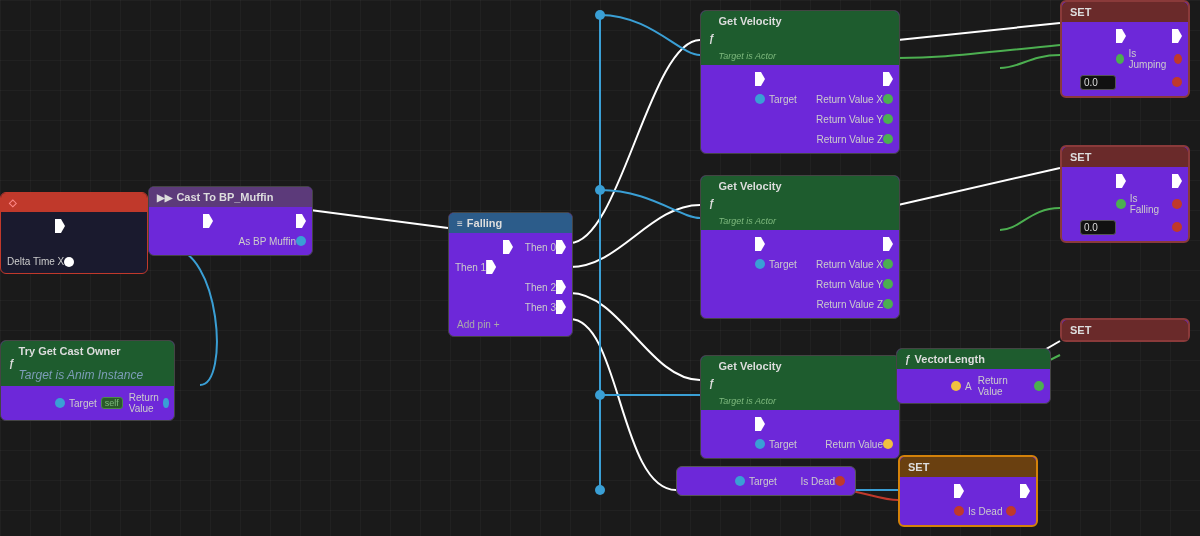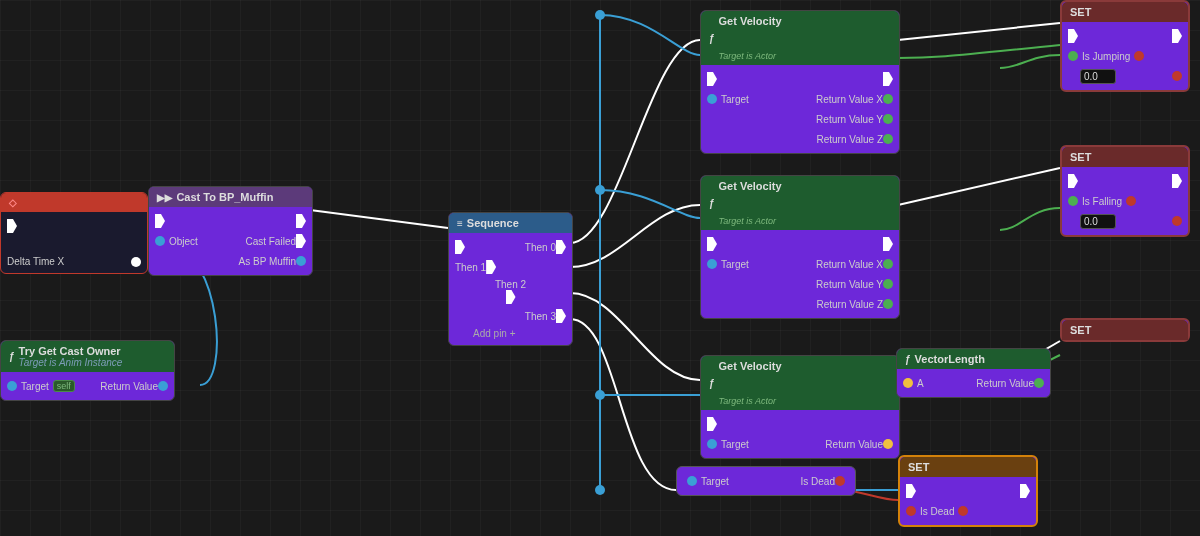--- a/index.html
+++ b/index.html
@@ -40,20 +40,21 @@
       align-items: center;
       justify-content: space-between;
       padding: 2px 6px;
       min-height: 20px;
       gap: 6px;
     }
     .node-row-left {
       display: flex;
       align-items: center;
       gap: 4px;
+      margin-left: 48px;
     }
     .node-row-right {
       display: flex;
       align-items: center;
     }
     .pin-blue { background: #3a9fd5; border-radius: 50%; width:10px; height:10px; display:inline-block; }
     .pin-green { background: #4caf50; border-radius: 50%; width:10px; height:10px; display:inline-block; }
     .pin-yellow { background: #f0c040; border-radius: 50%; width:10px; height:10px; display:inline-block; }
     .pin-red { background: #c0392b; border-radius: 50%; width:10px; height:10px; display:inline-block; }
     .pin-white-circle { background: #fff; border-radius:50%; width:10px; height:10px; display:inline-block; }
@@ -83,25 +84,26 @@
 
     .sub-title {
       font-size: 9px;
       color: #7db87d;
       font-style: italic;
       font-weight: normal;
       display: block;
       margin-top: 24px;
     }
     .sub-title-anim {
-      font-size: 10px;
+      font-size: 12px;
       color: #7d9db8;
       font-style: italic;
       font-weight: normal;
       display: block;
+      margin-top: 11px;
     }
 
     .input-small {
       background: #111;
       border: 1px solid #555;
       color: #ddd;
       font-size: 10px;
       width: 36px;
       padding: 1px 3px;
       border-radius: 3px;
@@ -127,21 +129,20 @@
       border-radius: 3px;
       padding: 0 3px;
       font-size: 9px;
       color: #7db87d;
     }
 
     .add-pin {
       color: #aaa;
       font-size: 10px;
       padding: 2px 8px;
-      margin-left: 16px;
     }
 
     .vector-length-node .node-header { background: #1e5c2e; }
   </style>
 </head>
 <body>
 
 <svg id="wire-canvas">
 
   <path d="M 128 210 L 148 210" stroke="#fff" stroke-width="2" fill="none"></path>
@@ -204,21 +205,21 @@
   <div class="node-header">
     <span style="color:#f88; font-size:10px;">◇</span>
   </div>
   <div class="node-body">
     <div class="node-row">
       <div class="node-row-left">
         <span class="exec-pin exec-white"></span>
       </div>
     </div>
     <div class="node-row">
-      <div class="node-row-right" style="width:100%; justify-content:space-between;margin-top:18px;">
+      <div class="node-row-right" style="width:100%; justify-content:flex-start;margin-top:18px;">
         <span class="label-text">Delta Time X</span>
         <span class="pin-white-circle"></span>
       </div>
     </div>
   </div>
 </div>
 
 <div class="node node-func" style="left:0px; top:340px; width:175px;">
   <div class="node-header">
     <span style="font-size:10px;">ƒ</span>
@@ -250,61 +251,51 @@
   <div class="node-body">
     <div class="node-row">
       <div class="node-row-left">
         <span class="exec-pin exec-white"></span>
       </div>
       <div class="node-row-right">
         <span class="exec-pin exec-white"></span>
       </div>
     </div>
     <div class="node-row">
-      <div class="node-row-left">
-        <span class="pin-blue"></span>
-        <span class="label-text">Object</span>
-      </div>
-      <div class="node-row-right">
-        <span class="label-text">Cast Failed</span>
-        <span class="exec-pin exec-white"></span>
-      </div>
-    </div>
-    <div class="node-row">
       <div class="node-row-right" style="width:100%; justify-content:flex-end;">
         <span class="label-text">As BP Muffin</span>
         <span class="pin-blue"></span>
       </div>
     </div>
   </div>
 </div>
 
 <div class="node node-seq" style="left:448px; top:212px; width:125px;">
   <div class="node-header">
     <span style="font-size:10px;">≡</span>
-    <span>Sequence</span>
+    <span>Falling</span>
   </div>
   <div class="node-body">
     <div class="node-row">
       <div class="node-row-left">
         <span class="exec-pin exec-white"></span>
       </div>
       <div class="node-row-right">
         <span class="label-text">Then 0</span>
         <span class="exec-pin exec-white"></span>
       </div>
     </div>
     <div class="node-row">
       <div class="node-row-right" style="width:100%; ">
         <span class="label-text">Then 1</span>
         <span class="exec-pin exec-white"></span>
       </div>
     </div>
     <div class="node-row">
-      <div class="node-row-right" style="width:100%; justify-content:flex-end;flex-direction:column;">
+      <div class="node-row-right" style="width:100%; justify-content:flex-end;">
         <span class="label-text">Then 2</span>
         <span class="exec-pin exec-white"></span>
       </div>
     </div>
     <div class="node-row">
       <div class="node-row-right" style="width:100%; justify-content:flex-end;">
         <span class="label-text">Then 3</span>
         <span class="exec-pin exec-white"></span>
       </div>
     </div>

